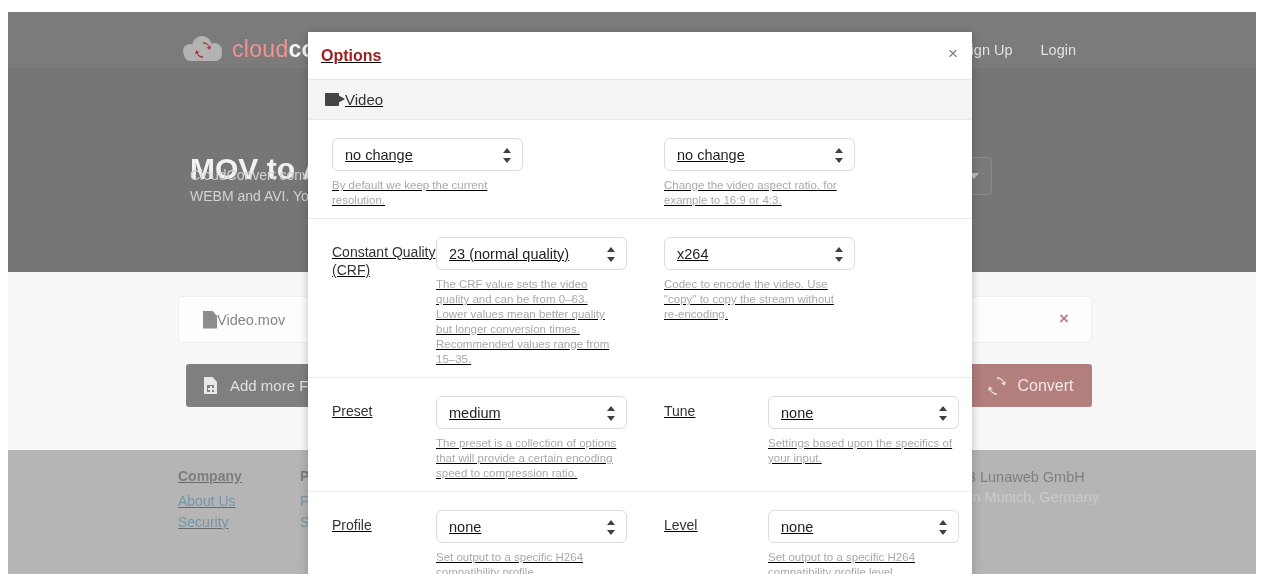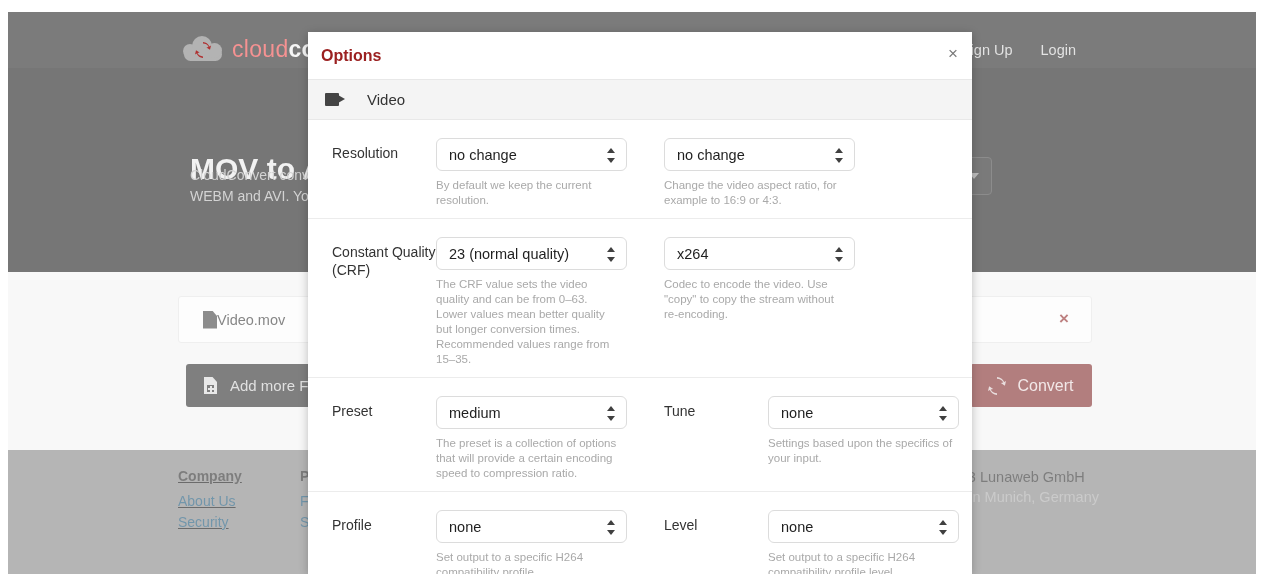--- a/index.html
+++ b/index.html
@@ -134,20 +134,21 @@
 
   
   #backdrop { position: absolute; inset: 0; background: rgba(255,255,255,0.42); }
 
   #modal {
     position: absolute; left: 308px; top: 32px;
     width: 664px; height: 542px;
     background: #ffffff;
     box-shadow: 0 2px 9px rgba(0,0,0,.24);
     overflow: hidden;
+    text-decoration: underline;
   }
   .modal-header {
     position: relative; height: 48px;
     border-bottom: 1px solid #e8e8e8;
     display: flex; align-items: center;
   }
   .modal-title {
     margin-left: 13px; color: #9b2020; font-size: 16px; font-weight: bold;
   }
   .modal-close {
@@ -167,21 +168,21 @@
   .cam-icon .body {
     position: absolute; left: 0; top: 0; width: 14px; height: 13px;
     background: #444444; border-radius: 1px;
   }
   .cam-icon .lens {
     position: absolute; left: 13px; top: 2px;
     width: 0; height: 0;
     border-top: 4.5px solid transparent; border-bottom: 4.5px solid transparent;
     border-left: 7px solid #444444;
   }
-  .section-title { margin-left: 22px; font-size: 15px; color: #333333; }
+  .section-title { font-size: 15px; color: #333333; }
 
   .rows { position: relative; }
   .opt-row {
     display: flex; border-bottom: 1px solid #ececec;
     padding: 18px 0 10px 0;
   }
   .opt-cell { display: flex; width: 50%; padding-left: 24px; }
   .opt-label {
     width: 104px; flex: none;
     font-size: 14px; color: #333333; line-height: 18px; padding-top: 6px;
@@ -304,21 +305,20 @@
       <div class="body"></div>
         <div class="lens"></div>
     </div>
     <div class="section-title">Video</div>
   </div>
 
   <div class="rows">
 
     <div class="opt-row row-std">
       <div class="opt-cell">
-        <div class="opt-label">Resolution</div>
         <div class="opt-control">
           <div class="sel">
             <span class="val">no change</span>
             <span class="arrows">
                 <i class="up"></i>
                 <i class="dn"></i>
               </span>
           </div>
           <div class="opt-help">By default we keep the current resolution.</div>
         </div>

